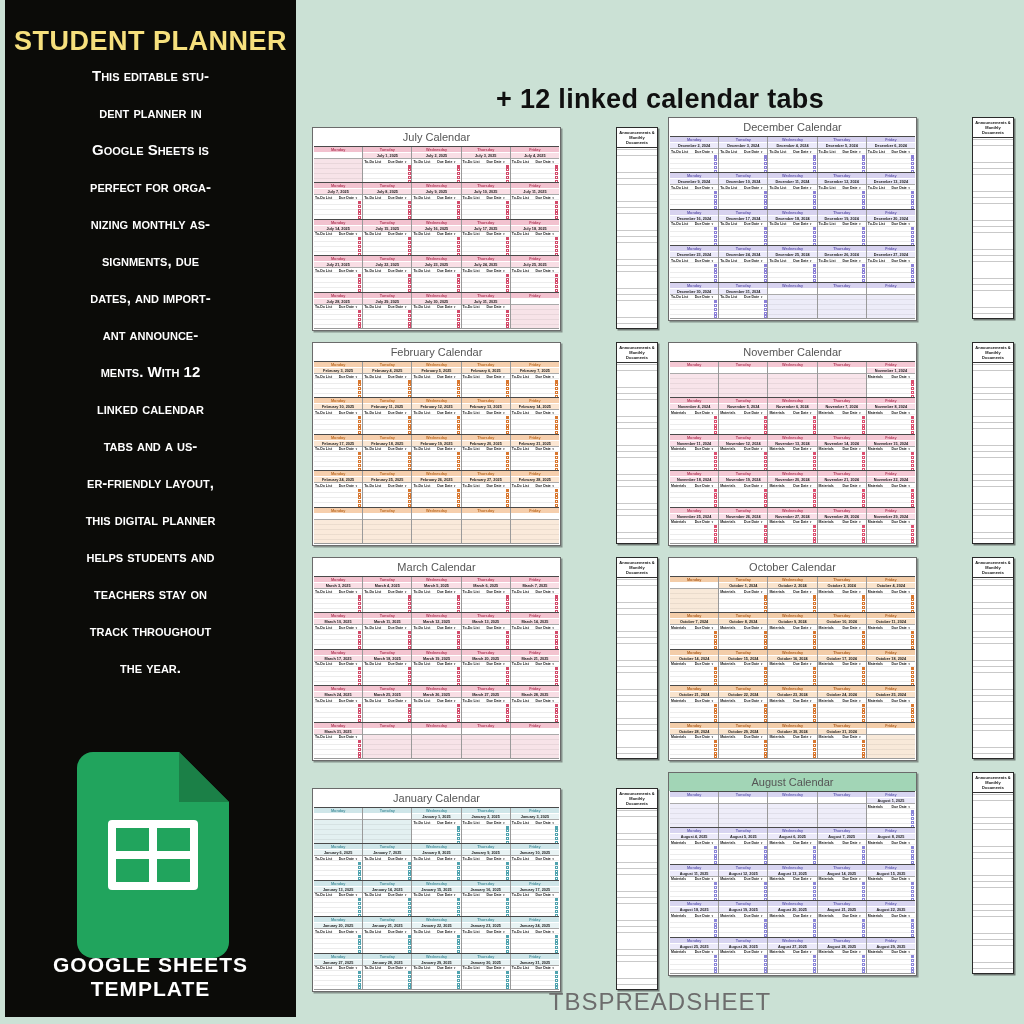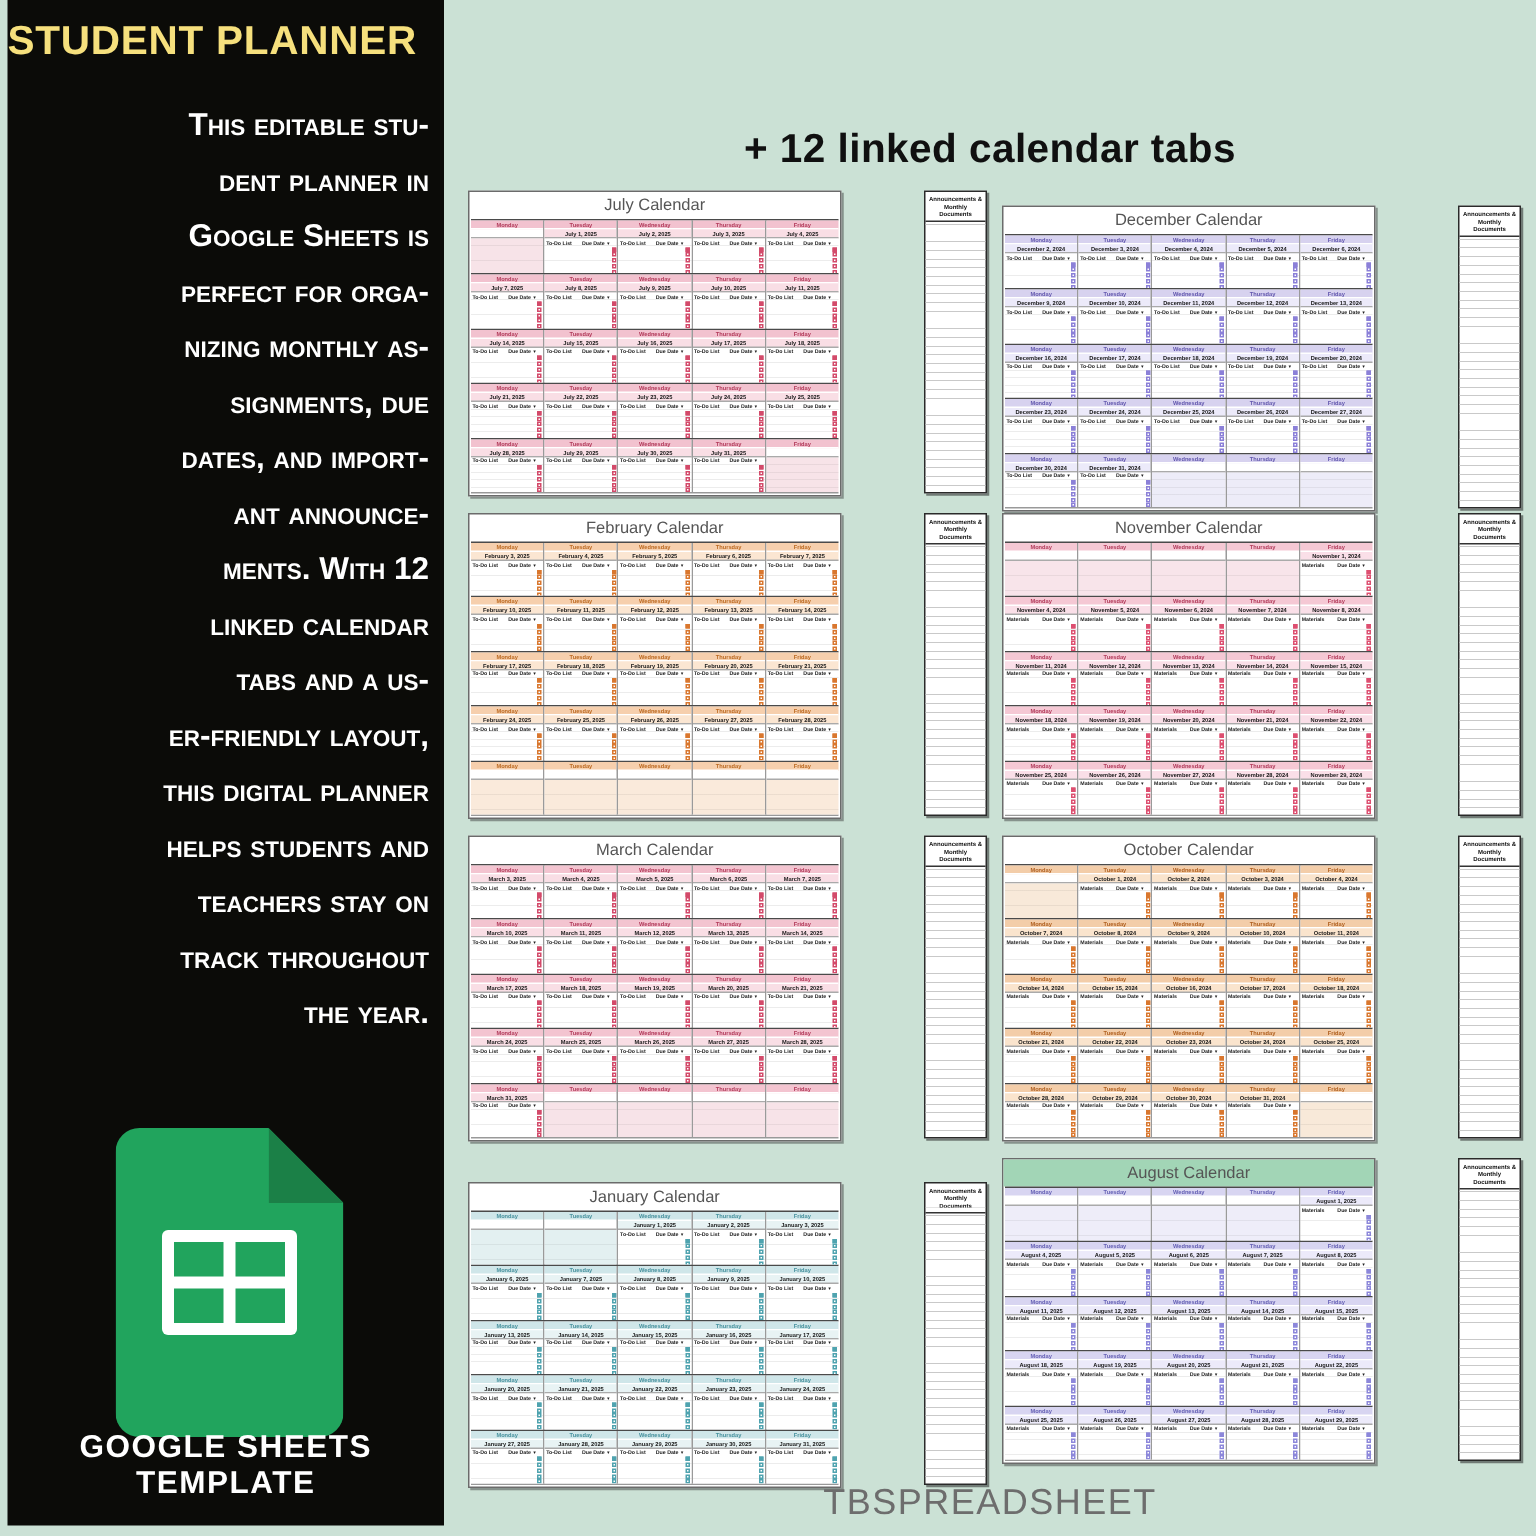--- a/index.html
+++ b/index.html
@@ -2,22 +2,22 @@
 <html><head>
 <meta charset="utf-8">
 <style>
   * { box-sizing: border-box; margin: 0; padding: 0; }
   html,body { width:1024px; height:1024px; }
   body { font-family: "Liberation Sans", sans-serif; }
   .page { position:relative; width:1024px; height:1024px; background:#cbe1d5; overflow:hidden; }
 
   
   .sidebar { position:absolute; left:5px; top:0; width:291px; height:1017px; background:#0b0b08; }
-  .sidebar-title { margin-top:12px; text-align:left; color:#f6e07d; font-size:27px; font-weight:800; letter-spacing:.5px; }
-  .sidebar-body { margin-top:22px; padding:0 10px; color:#ffffff; font-weight:bold; font-variant:small-caps; font-size:21px; line-height:37px; text-align:right; white-space:pre-line; }
+  .sidebar-title { margin-top:26px; text-align:center; color:#f6e07d; font-size:27px; font-weight:800; letter-spacing:.5px; }
+  .sidebar-body { padding:0 10px; color:#ffffff; font-weight:bold; font-variant:small-caps; font-size:15px; line-height:37px; text-align:center; white-space:pre-line; }
   .logo { position:absolute; left:72px; top:752px; width:152px; height:206px; }
   .logo-body { position:absolute; inset:0; background:#21a45d; border-radius:16px;
                clip-path: polygon(0 0, calc(100% - 50px) 0, 100% 50px, 100% 100%, 0 100%); }
   .logo-fold { position:absolute; top:0; right:0; width:50px; height:50px; background:#1b8047;
                clip-path: polygon(0 0, 100% 100%, 0 100%); }
   .logo-table { position:absolute; left:31px; top:68px; width:90px; height:70px; background:#ffffff; border-radius:4px;
                 display:grid; grid-template-columns:1fr 1fr; grid-template-rows:1fr 1fr; gap:8px; padding:8px; }
   .logo-cell { background:#21a45d; }
   .sidebar-footer { position:absolute; bottom:16px; width:100%; text-align:center; color:#ffffff; font-size:21px; letter-spacing:1px; font-weight:700; }
 
@@ -519,21 +519,21 @@
               </div>
             </div>
           </div>
         </div>
         <div class="ann">
           <div class="ann-head">Announcements &amp;
 Monthly Documents</div>
           <div class="ann-lines"></div>
         </div>
       </div>
-      <div class="card" style="left: 668px; top: 137px; --band: #d7d2ef; --bandtext: #6257ae; --datebg: #eceafa; --check: #8b80d8; --empty: #edecf8;">
+      <div class="card" style="left: 668px; top: 117px; --band: #d7d2ef; --bandtext: #6257ae; --datebg: #eceafa; --check: #8b80d8; --empty: #edecf8;">
         <div class="sheet">
           <div class="cal-title">December Calendar</div>
           <div class="weeks">
             <div class="week">
               <div class="day">
                 <div class="wd">Monday</div>
                 <div class="dt">December 2, 2024</div>
                 <div class="content">
                   <div class="lab">
                     <span class="todo">To-Do List</span>

